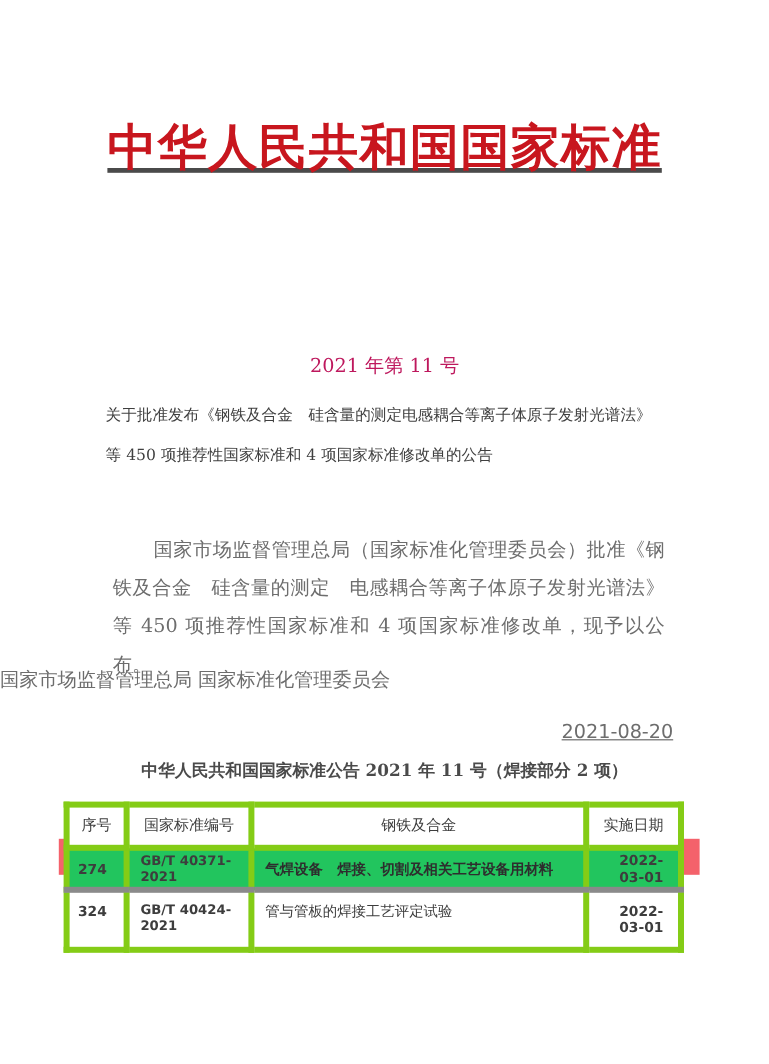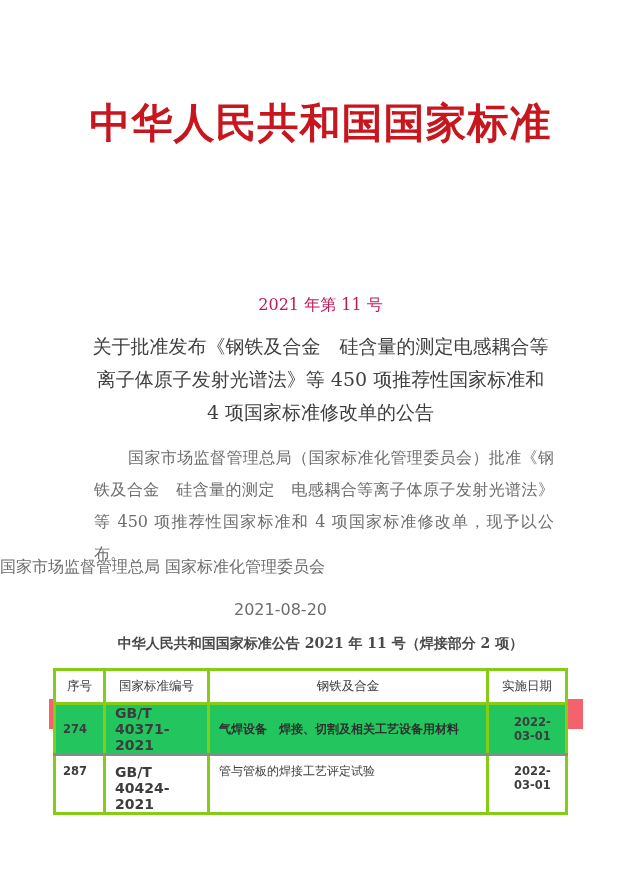--- a/index.html
+++ b/index.html
@@ -23,20 +23,21 @@
     background: #ffffff;
   }
 
   
   .masthead {
     position: absolute;
     left: 0;
     right: 0;
     top: 96px;
     text-align: center;
+    text-decoration: underline;
   }
   .doc-title {
     font-family: "DejaVu Serif", "Liberation Serif", serif;
     font-size: 41px;
     line-height: 54px;
     font-weight: 700;
     color: #c8161e;
     letter-spacing: 1px;
     white-space: nowrap;
   }
@@ -64,22 +65,22 @@
     font-weight: 400;
     color: #be185d;
   }
 
   
   .headline {
     position: absolute;
     left: 88px;
     width: 465px;
     top: 330px;
-    text-align: center;
-    font-size: 19px;
+    text-align: left;
+    font-size: 13px;
     line-height: 33px;
     color: #3f3f3f;
   }
 
   
   .body-para {
     position: absolute;
     left: 94px;
     width: 460px;
     top: 442px;
@@ -100,25 +101,26 @@
     text-align: left;
     font-size: 16px;
     line-height: 24px;
     color: #6d6d6d;
   }
   .sig-date {
     position: absolute;
     left: 0;
     right: 80px;
     top: 598px;
-    text-align: center;
+    text-align: right;
     font-size: 16px;
     line-height: 24px;
     color: #6d6d6d;
     font-family: "DejaVu Sans", "Liberation Sans", sans-serif;
+    text-decoration: underline;
   }
 
   
   .table-caption {
     position: absolute;
     left: 0;
     right: 0;
     top: 634px;
     text-align: center;
     font-size: 14px;
@@ -135,21 +137,21 @@
     width: 512px;
   }
   table.std-table {
     border-collapse: collapse;
     width: 512px;
     table-layout: fixed;
     font-family: "DejaVu Sans", "Liberation Sans", sans-serif;
   }
   table.std-table td,
   table.std-table th {
-    border: 3px solid #84cc16;
+    border: 5px solid #84cc16;
     padding: 0;
     font-weight: 400;
     vertical-align: middle;
     color: #3d3d3d;
   }
   col.c-seq   { width: 50px; }
   col.c-code  { width: 104px; }
   col.c-name  { width: 279px; }
   col.c-date  { width: 79px; }
 
@@ -159,21 +161,21 @@
     font-size: 12.5px;
     font-weight: 400;
     font-family: "DejaVu Serif", "Liberation Serif", serif;
     color: #3d3d3d;
   }
 
   tbody tr.row-normal td { height: 37px; }
   tbody tr.row-highlight td { height: 30px; }
 
   tbody td.cell-seq  { padding-left: 7px; font-size: 11.5px; font-weight: 700; }
-  tbody td.cell-code { padding-left: 9px; font-size: 14px; font-weight: 700; }
+  tbody td.cell-code { padding-left: 9px; font-size: 11px; font-weight: 700; }
   tbody td.cell-name {
     padding-left: 9px;
     font-size: 12px;
     font-weight: 400;
     font-family: "DejaVu Serif", "Liberation Serif", serif;
     color: #3d3d3d;
   }
   tbody td.cell-date { padding-left: 25px; font-size: 11.5px; font-weight: 700; }
 
   tbody tr.row-highlight td.cell-name {
@@ -248,21 +250,21 @@
         </tr>
       </thead>
       <tbody>
         <tr class="row-highlight">
           <td class="cell-seq">274</td>
           <td class="cell-code">GB/T 40371-2021</td>
           <td class="cell-name">气焊设备　焊接、切割及相关工艺设备用材料</td>
           <td class="cell-date">2022-03-01</td>
         </tr>
         <tr class="row-normal">
-          <td class="cell-seq">287</td>
+          <td class="cell-seq">324</td>
           <td class="cell-code">GB/T 40424-2021</td>
           <td class="cell-name">管与管板的焊接工艺评定试验</td>
           <td class="cell-date">2022-03-01</td>
         </tr>
       </tbody>
     </table>
   </div>
 
 </div>
 

